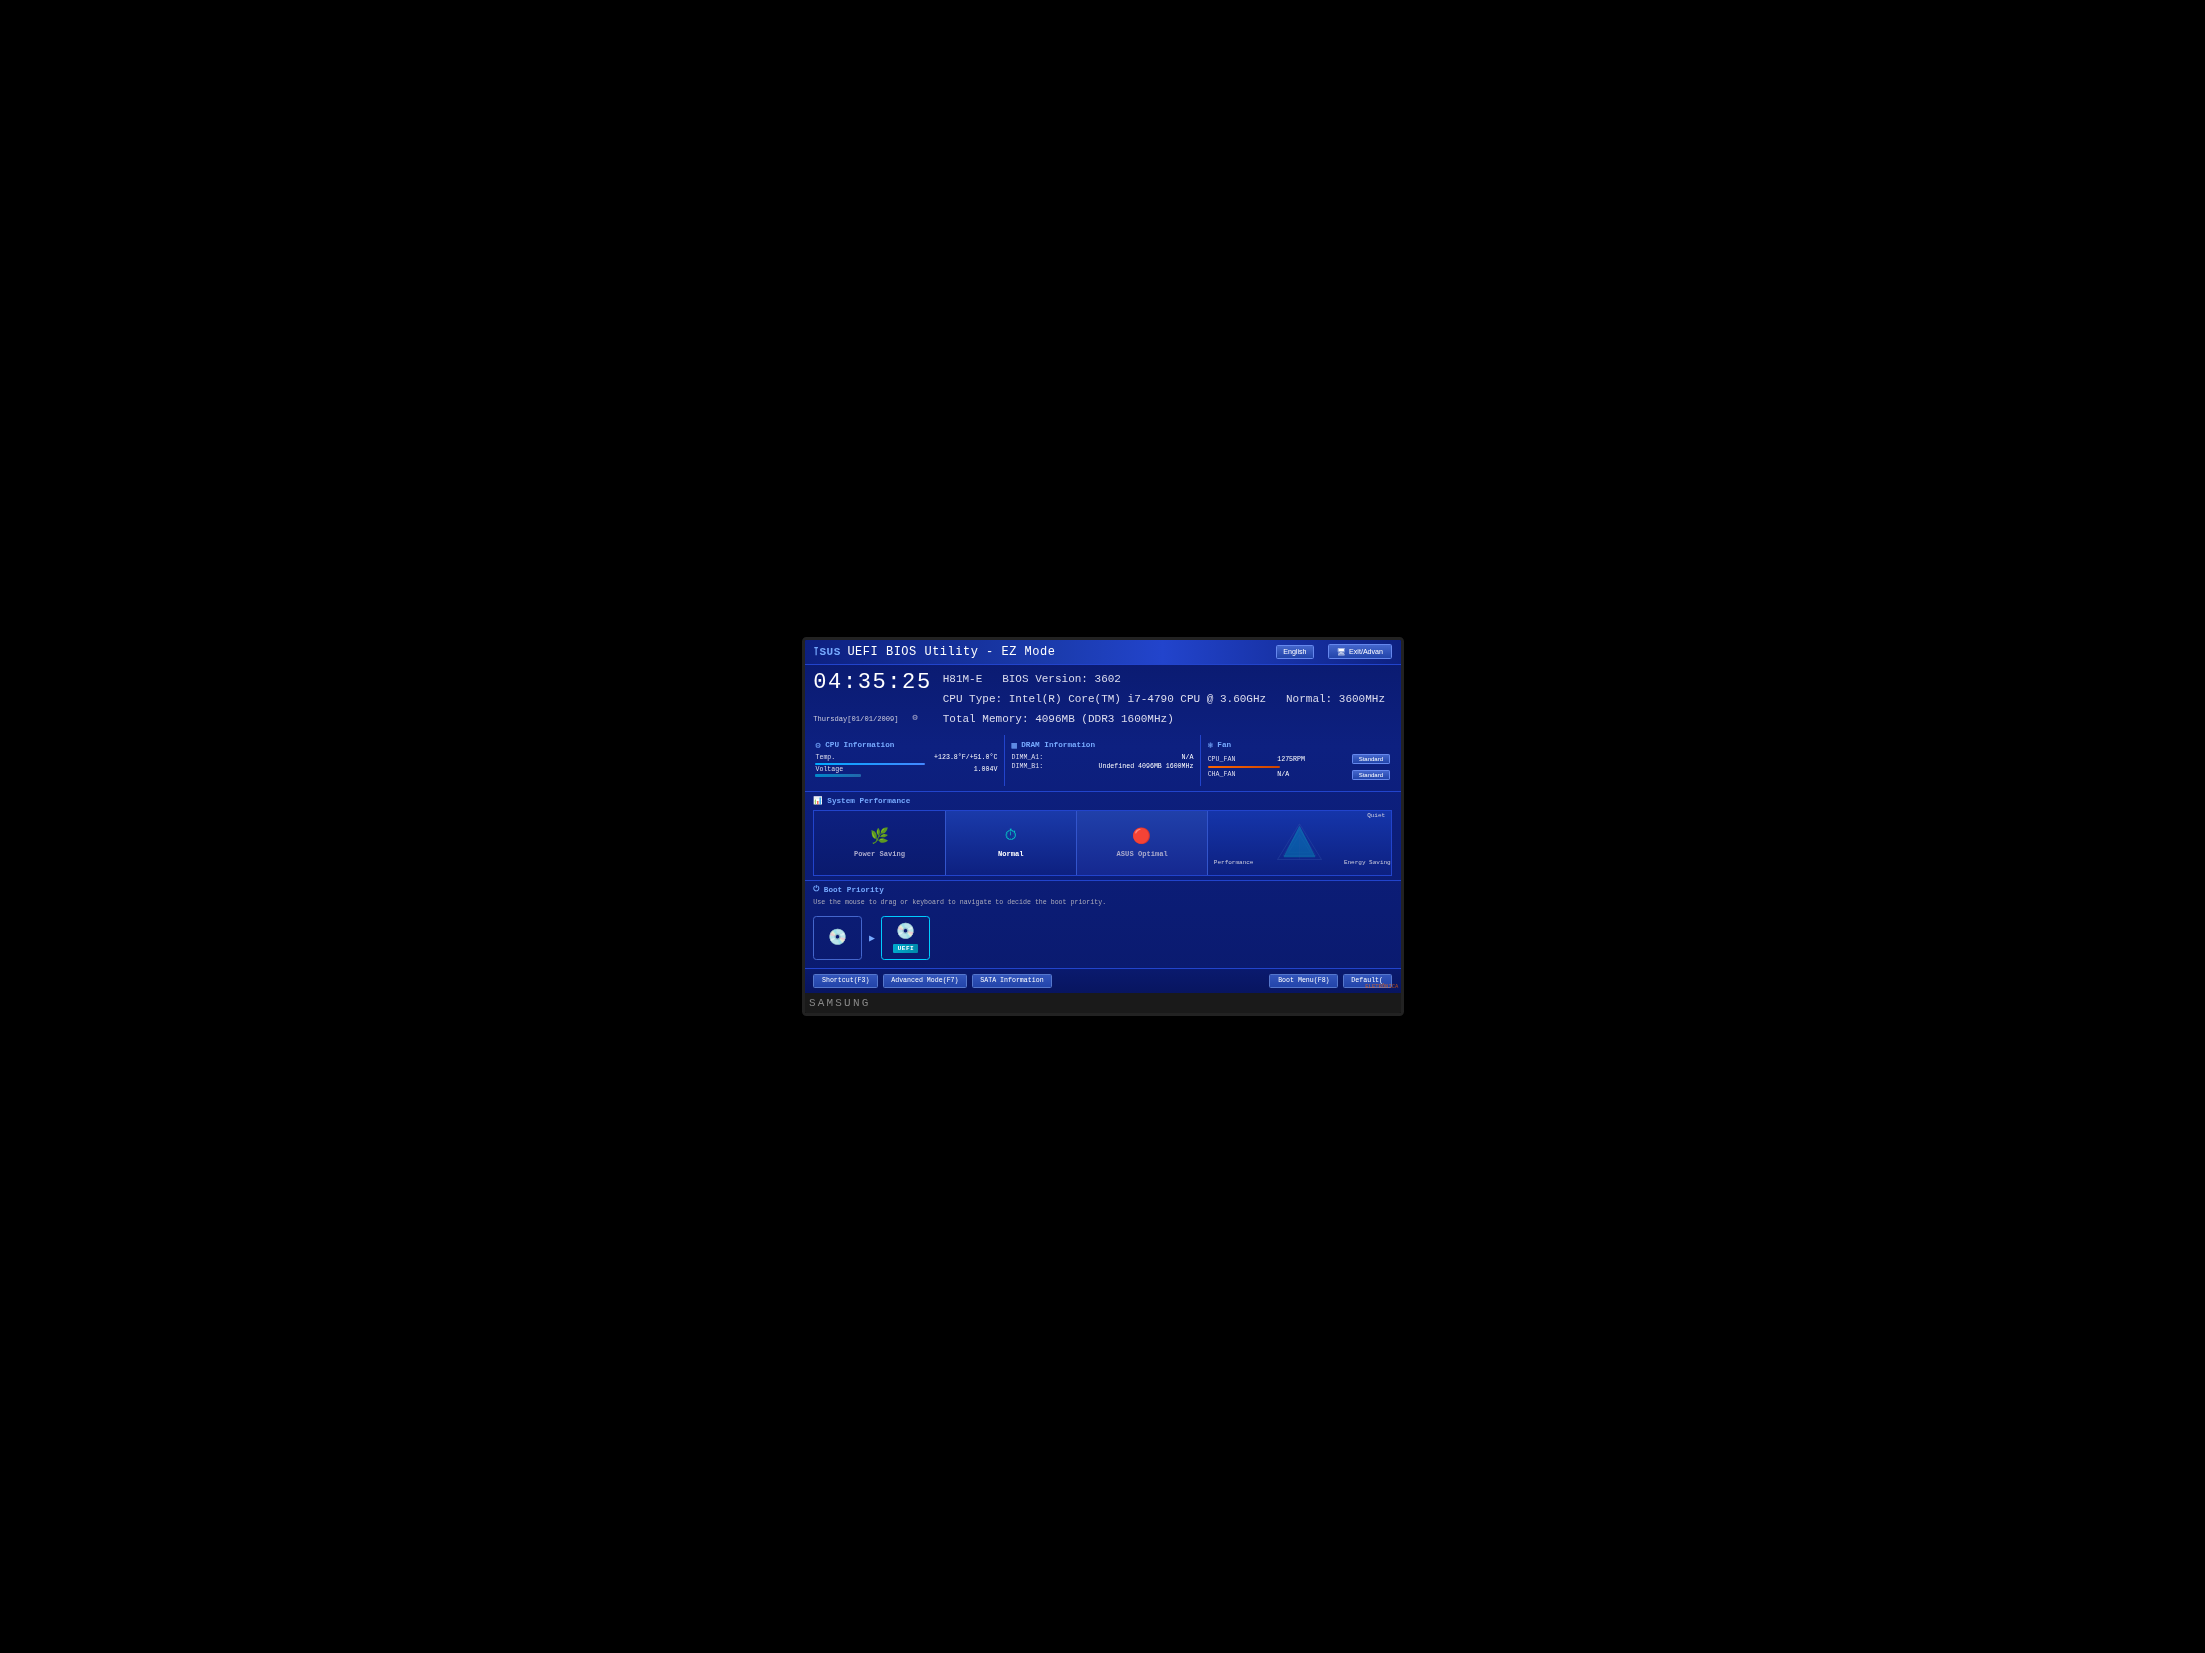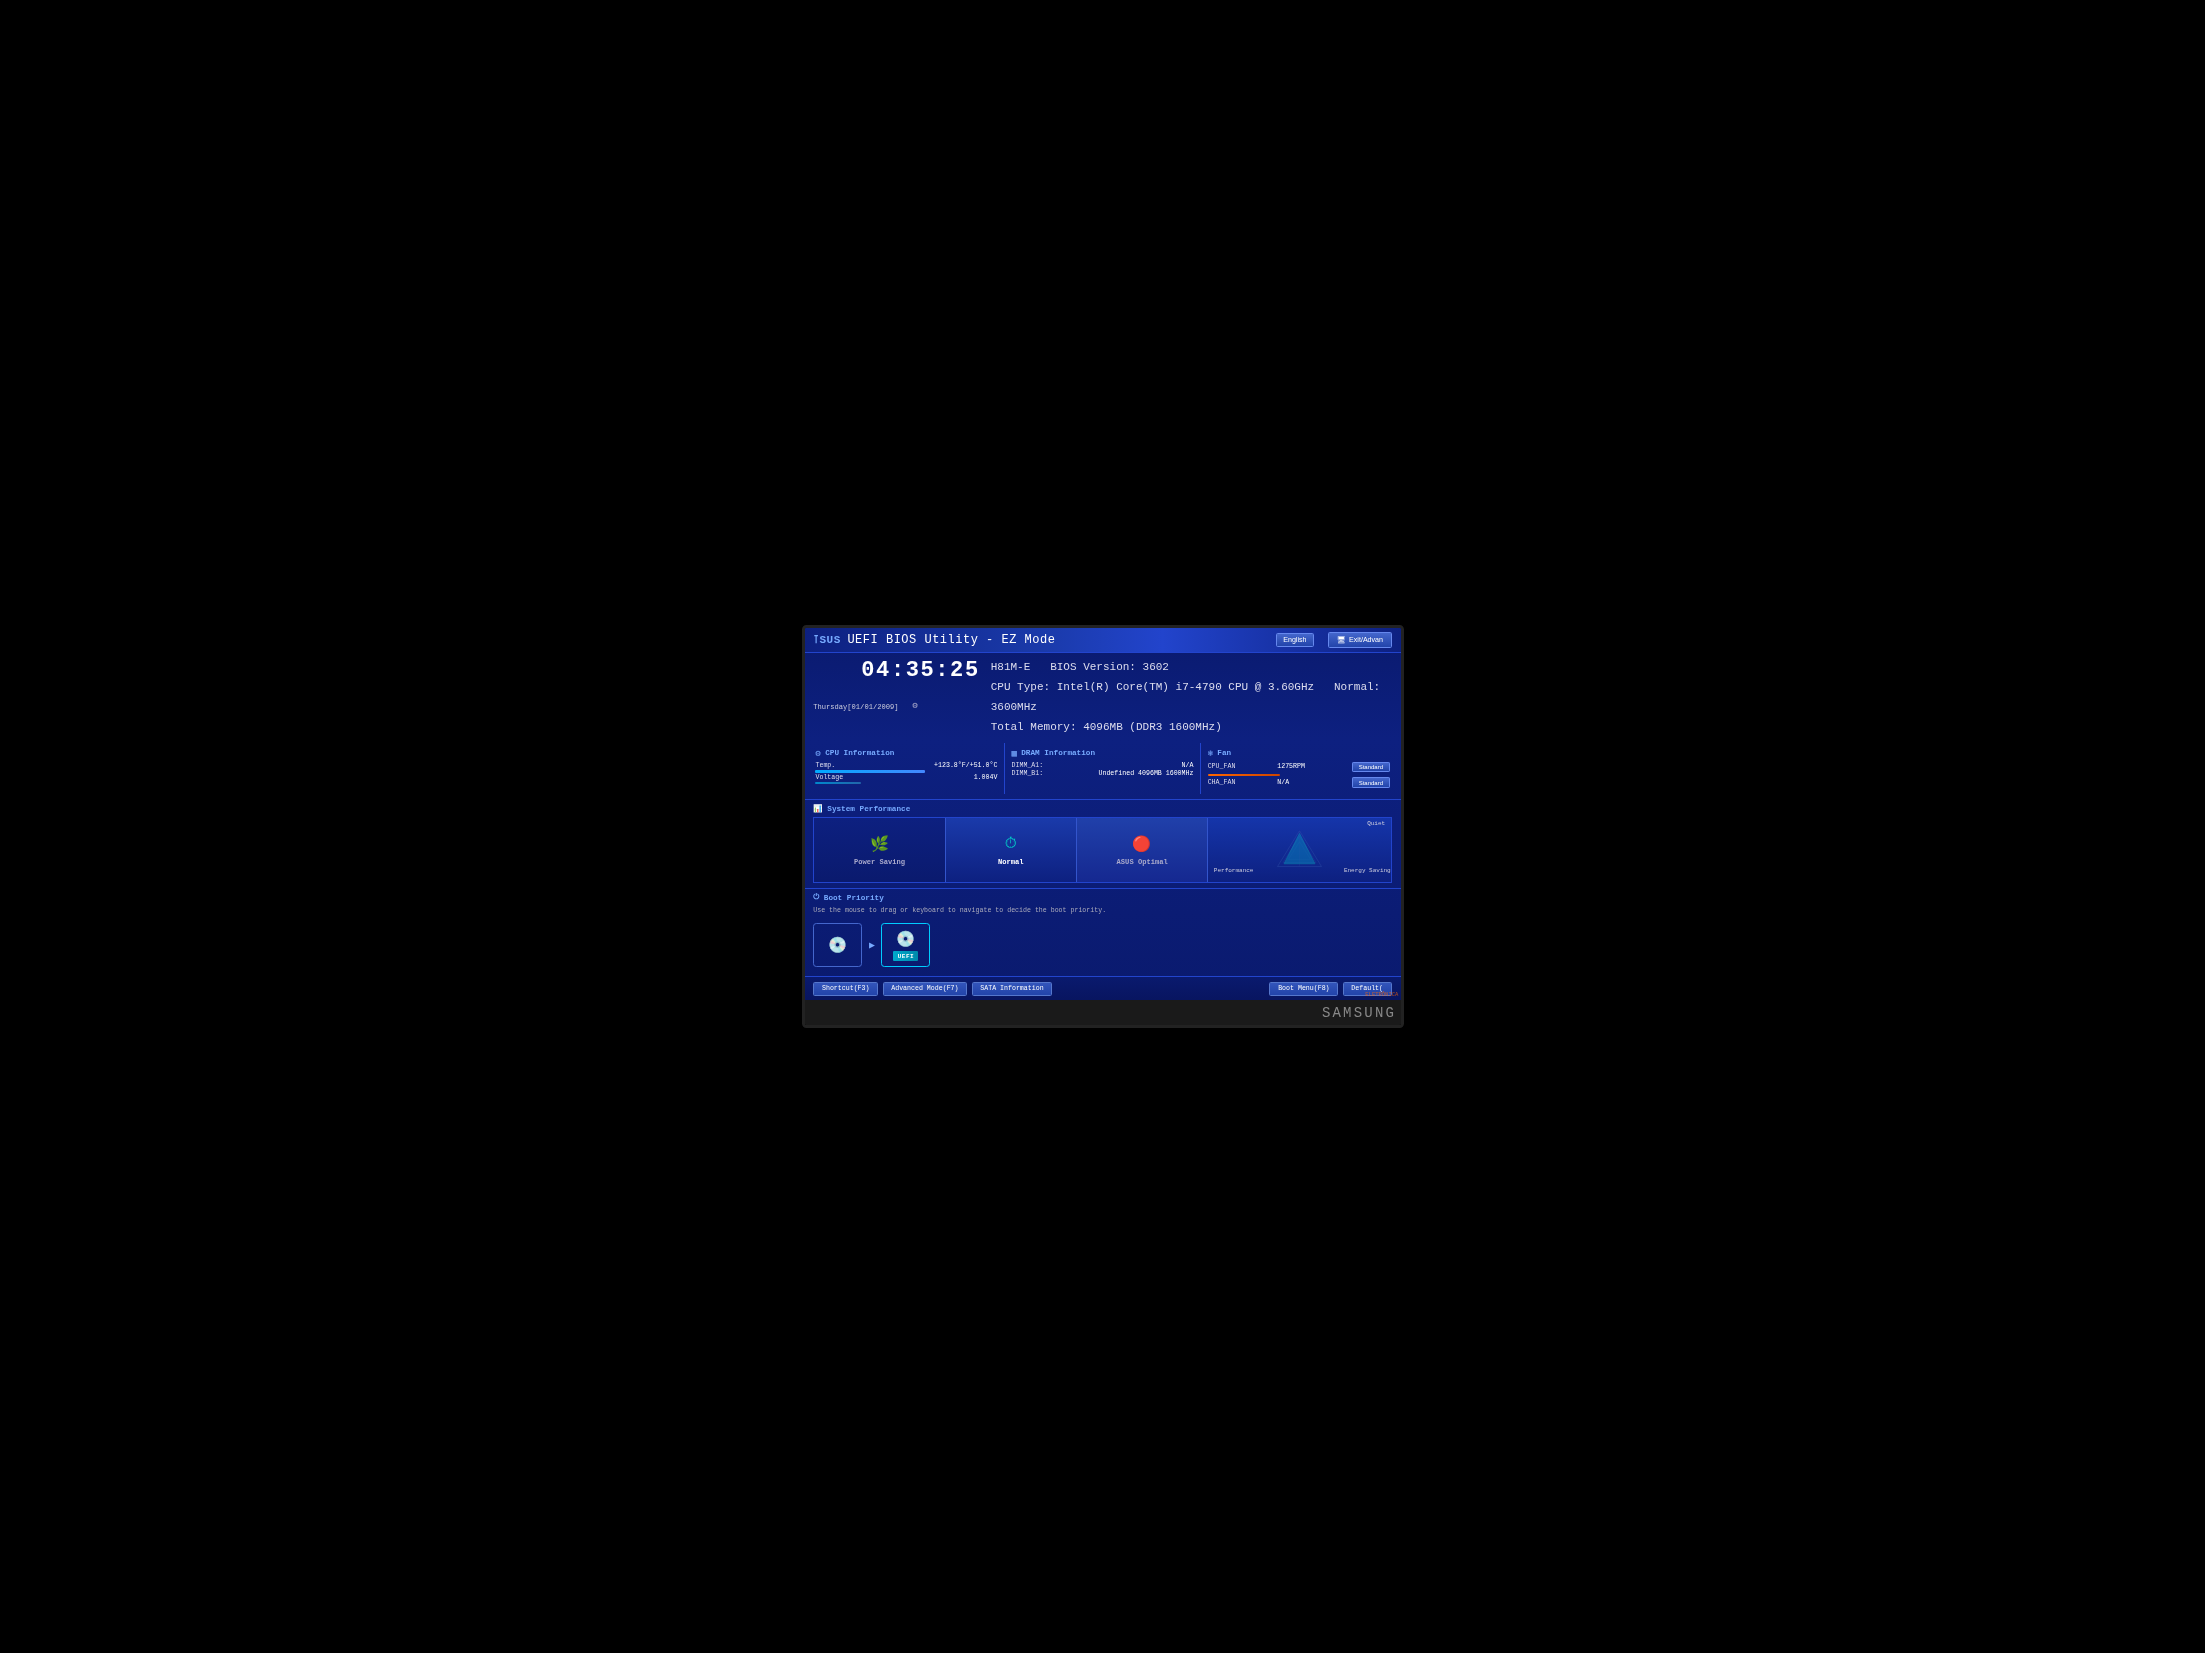--- a/index.html
+++ b/index.html
@@ -74,25 +74,24 @@
       display: flex;
       padding: 5.5px 8.8px;
       gap: 11px;
       align-items: flex-start;
     }
     .clock-section {
       min-width: 109px;
     }
     .clock-time {
       font-size: 22px;
-      font-weight: bold;
+      font-weight: normal;
       color: #fff;
       letter-spacing: 1.6px;
       font-family: 'Courier New', monospace;
-      margin-left: 48px;
     }
     .clock-date {
       font-size: 7.1px;
       color: #ccd;
       display: flex;
       align-items: flex-end;
       gap: 14px;
       margin-top: 17px;
     }
     .gear-icon {
@@ -332,24 +331,24 @@
     }
     .bottom-btn-right {
       margin-left: auto;
       display: flex;
       gap: 4.4px;
     }
 
     
     .samsung-bar {
       background: #1a1a1a;
-      text-align: right;
+      text-align: left;
       padding: 4.4px;
       color: #888;
-      font-size: 14px;
+      font-size: 11px;
       letter-spacing: 2.2px;
     }
 
     .watermark {
       position: absolute;
       bottom: 2.2px;
       right: 2.2px;
       color: #ff6600;
       font-size: 5.5px;
       opacity: 0.7;

